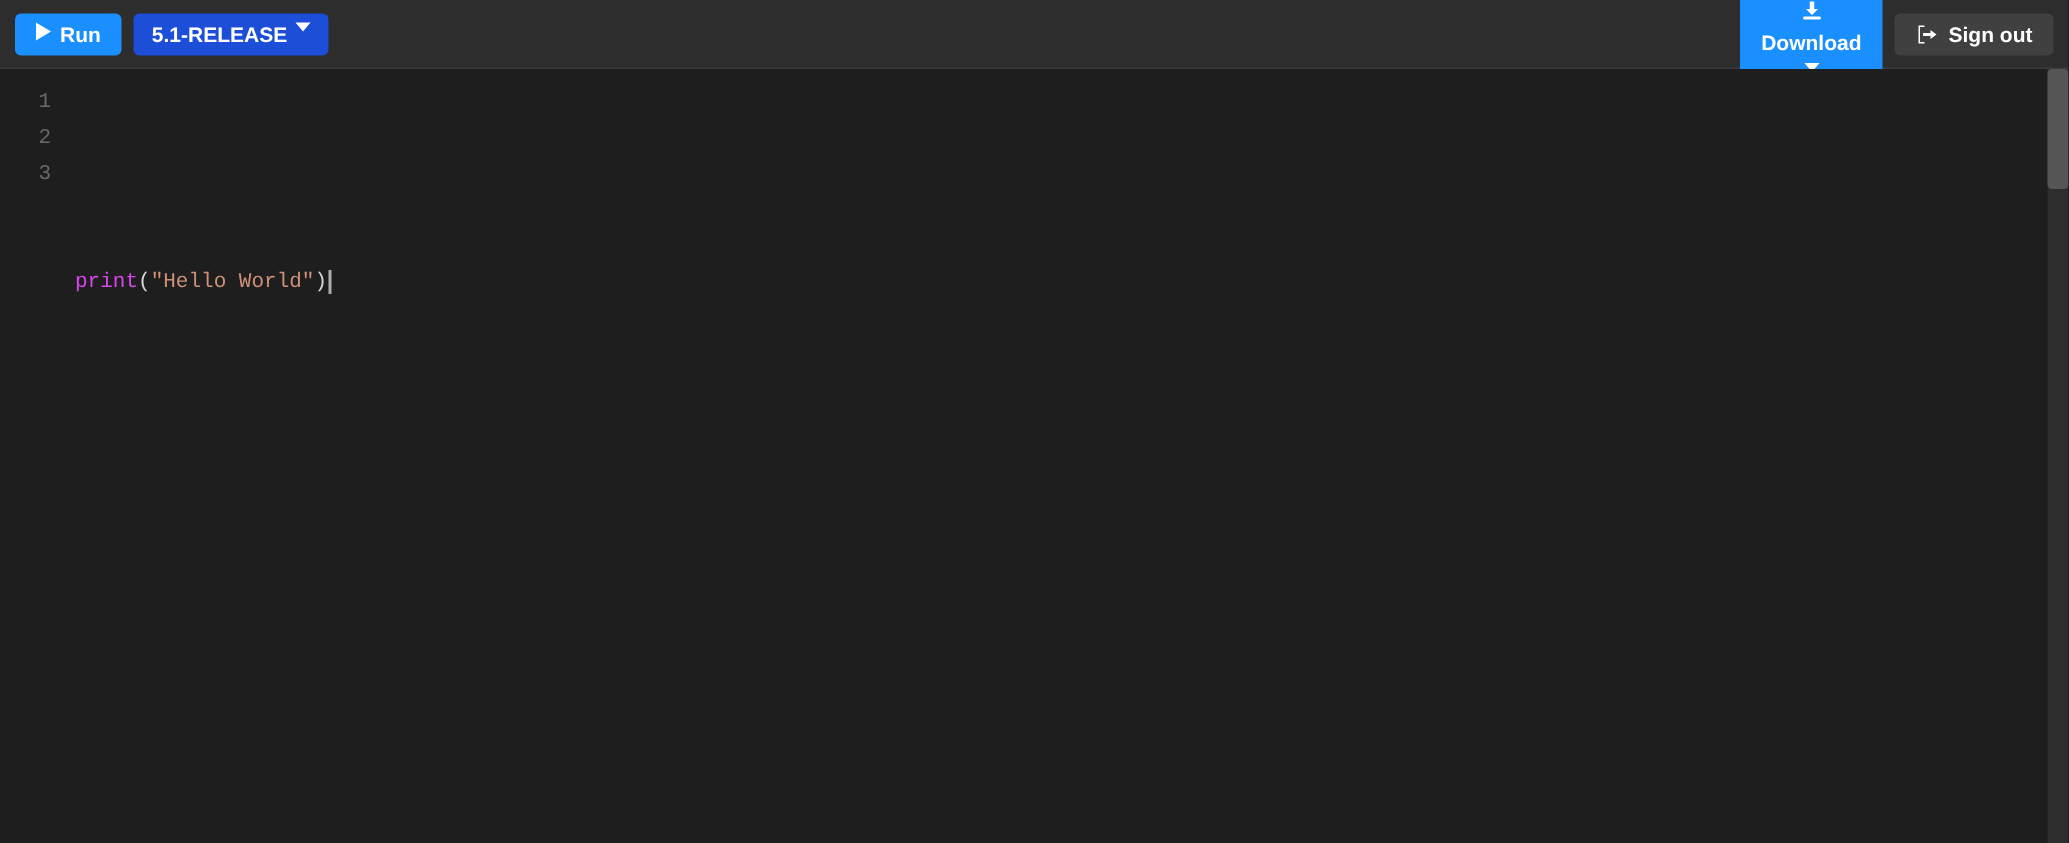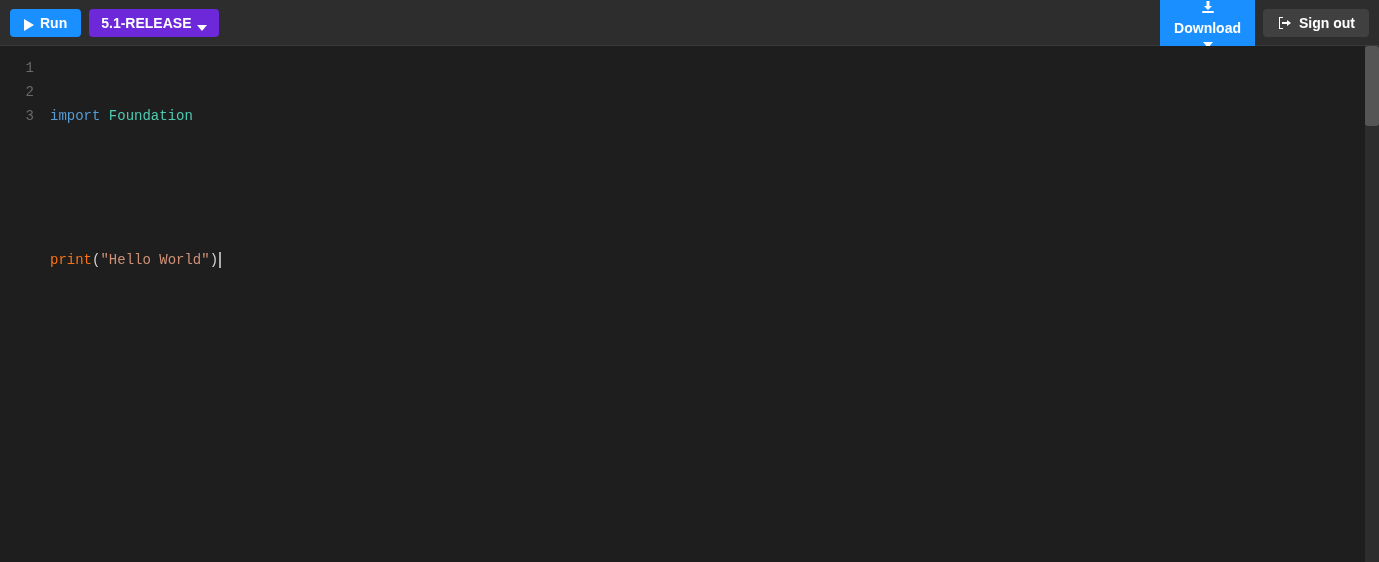--- a/index.html
+++ b/index.html
@@ -22,21 +22,21 @@
       align-items: center;
       background-color: #2d2d2d;
       height: 46px;
       padding: 0 10px;
       gap: 8px;
       border-bottom: 1px solid #3a3a3a;
     }
 
     #run-button {
       display: flex;
-      align-items: flex-end;
+      align-items: flex-start;
       gap: 6px;
       background-color: #1a8fff;
       color: #fff;
       border: none;
       border-radius: 4px;
       padding: 6px 14px;
       cursor: pointer;
       font-size: 14px;
       font-weight: bold;
     }
@@ -45,23 +45,23 @@
       width: 0;
       height: 0;
       border-top: 6px solid transparent;
       border-bottom: 6px solid transparent;
       border-left: 10px solid #fff;
       display: inline-block;
     }
 
     #version-button {
       display: flex;
-      align-items: flex-end;
-      gap: 6px;
-      background-color: #6d28d9;
+      align-items: flex-start;
+      gap: 6px;
+      background-color: #1d4ed8;
       color: #fff;
       border: none;
       border-radius: 4px;
       padding: 6px 12px;
       cursor: pointer;
       font-size: 14px;
       font-weight: bold;
     }
 
     #version-button .chevron {
@@ -149,21 +149,21 @@
     }
 
     .code-line {
       height: 24px;
       display: flex;
       align-items: center;
     }
 
     .kw-import { color: #569cd6; font-weight: normal; }
     .kw-foundation { color: #4ec9b0; }
-    .kw-print { color: #f97316; }
+    .kw-print { color: #d946ef; }
     .kw-string { color: #ce9178; }
     .kw-paren { color: #d4d4d4; }
 
     .cursor {
       display: inline-block;
       width: 2px;
       height: 16px;
       background-color: #aeafad;
       vertical-align: middle;
       margin-left: 1px;
@@ -229,25 +229,20 @@
 </div>
 
 <div id="editor-area">
   <div id="line-numbers">
     <div>1</div>
     <div>2</div>
     <div>3</div>
   </div>
 
   <div id="code-content">
-    <div class="code-line">
-      <span class="kw-import">import</span>
-      <span>&nbsp;</span>
-      <span class="kw-foundation">Foundation</span>
-    </div>
     <div class="code-line"></div>
     <div class="code-line">
       <span class="kw-print">print</span>
       <span class="kw-paren">(</span>
       <span class="kw-string">"Hello World"</span>
       <span class="kw-paren">)</span>
       <span class="cursor"></span>
     </div>
   </div>
 

